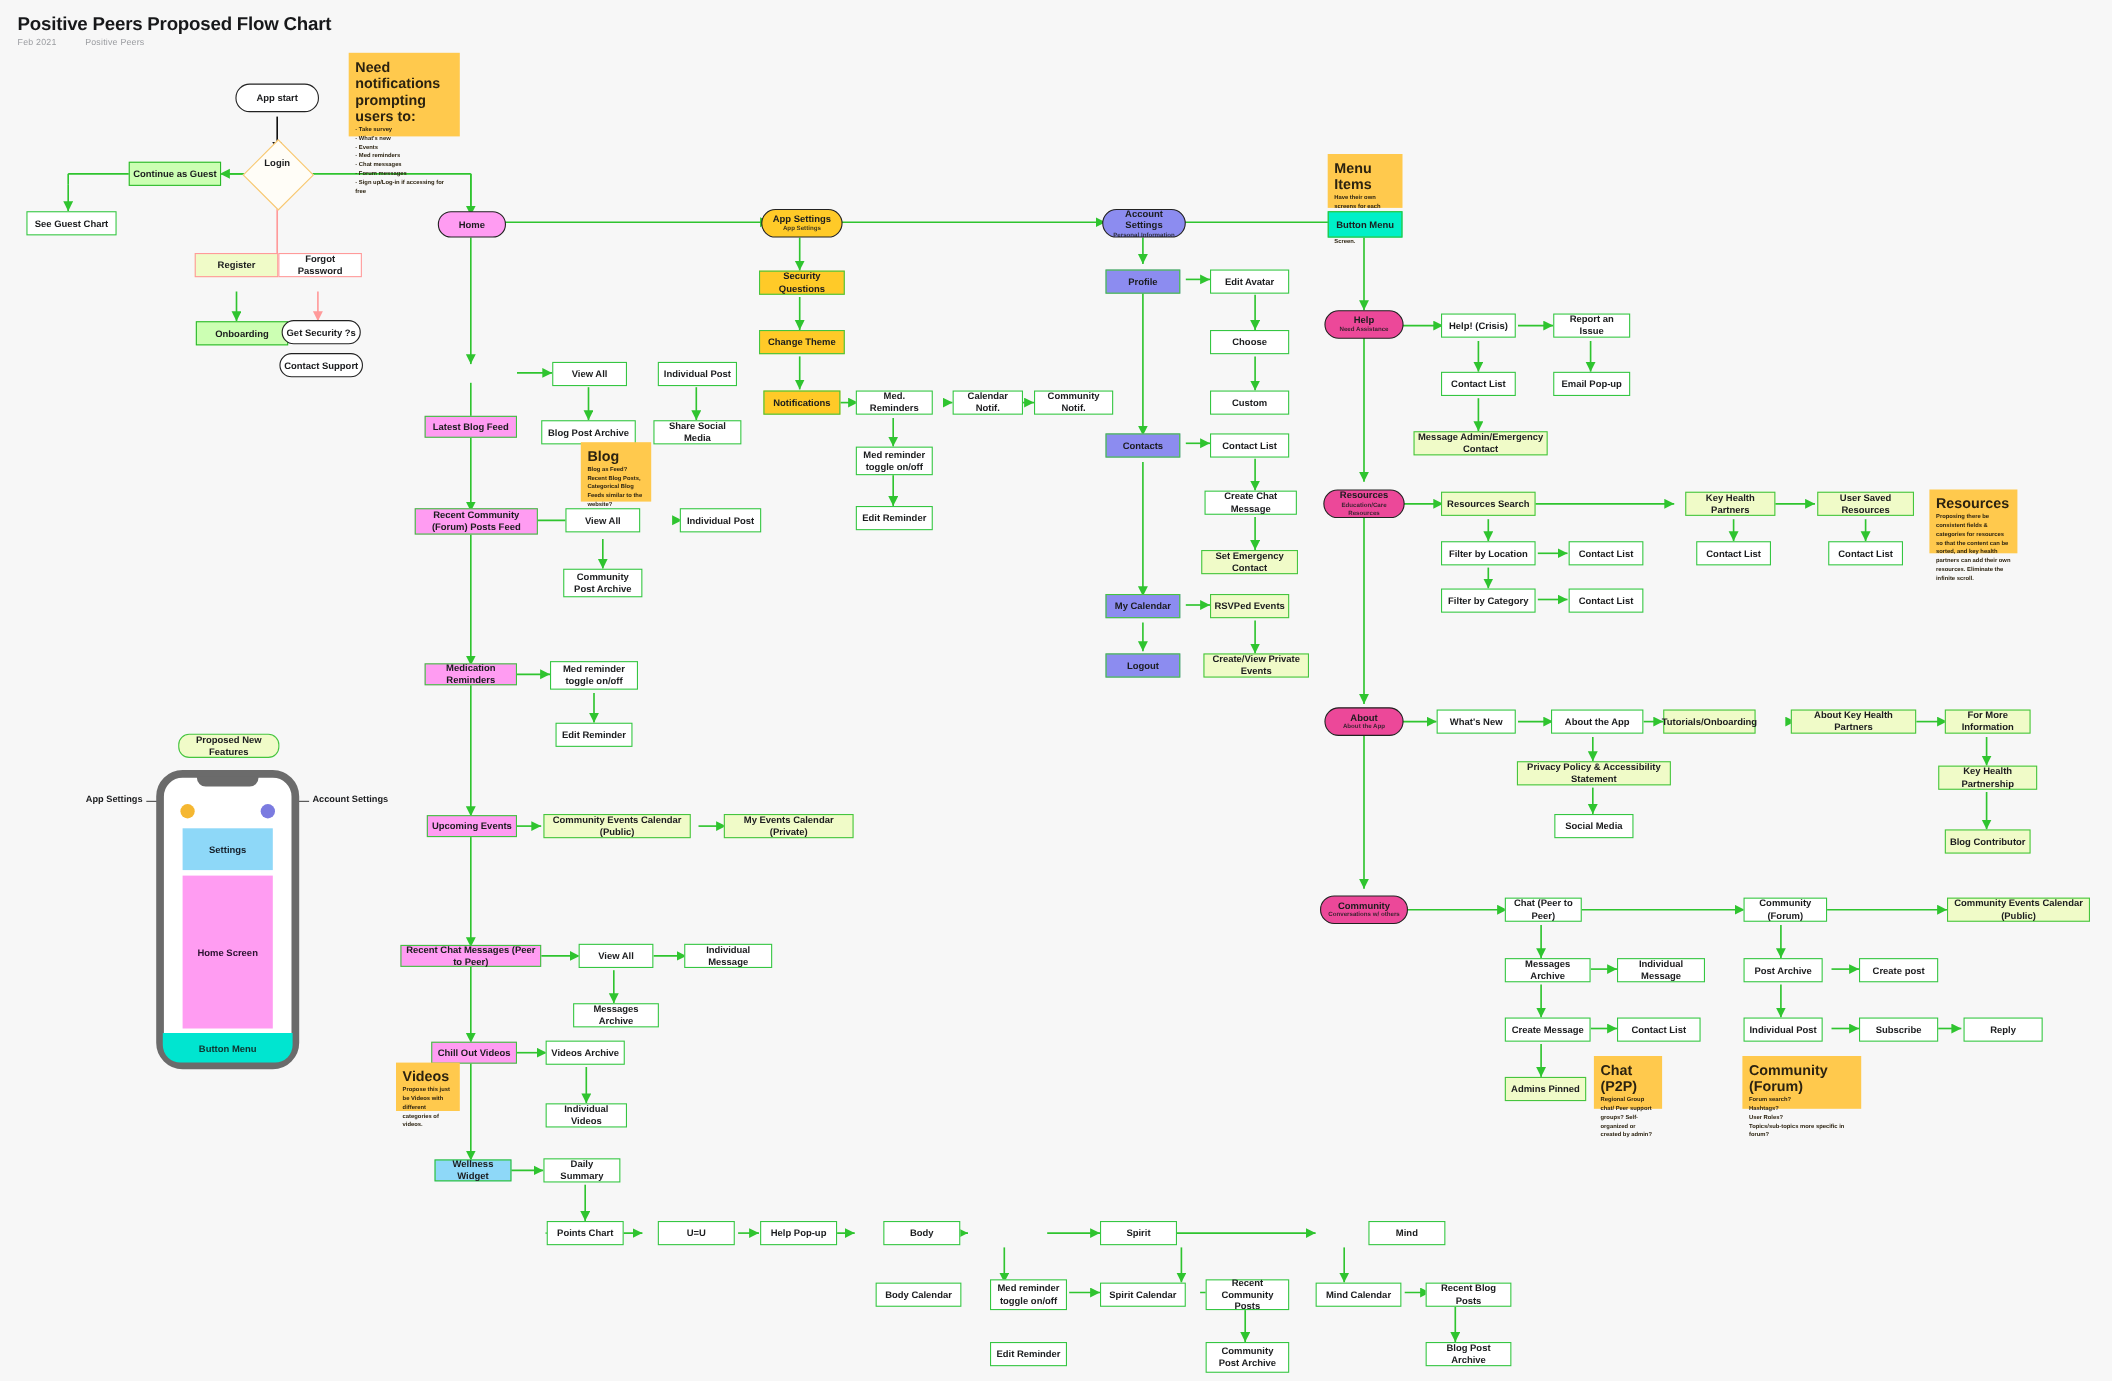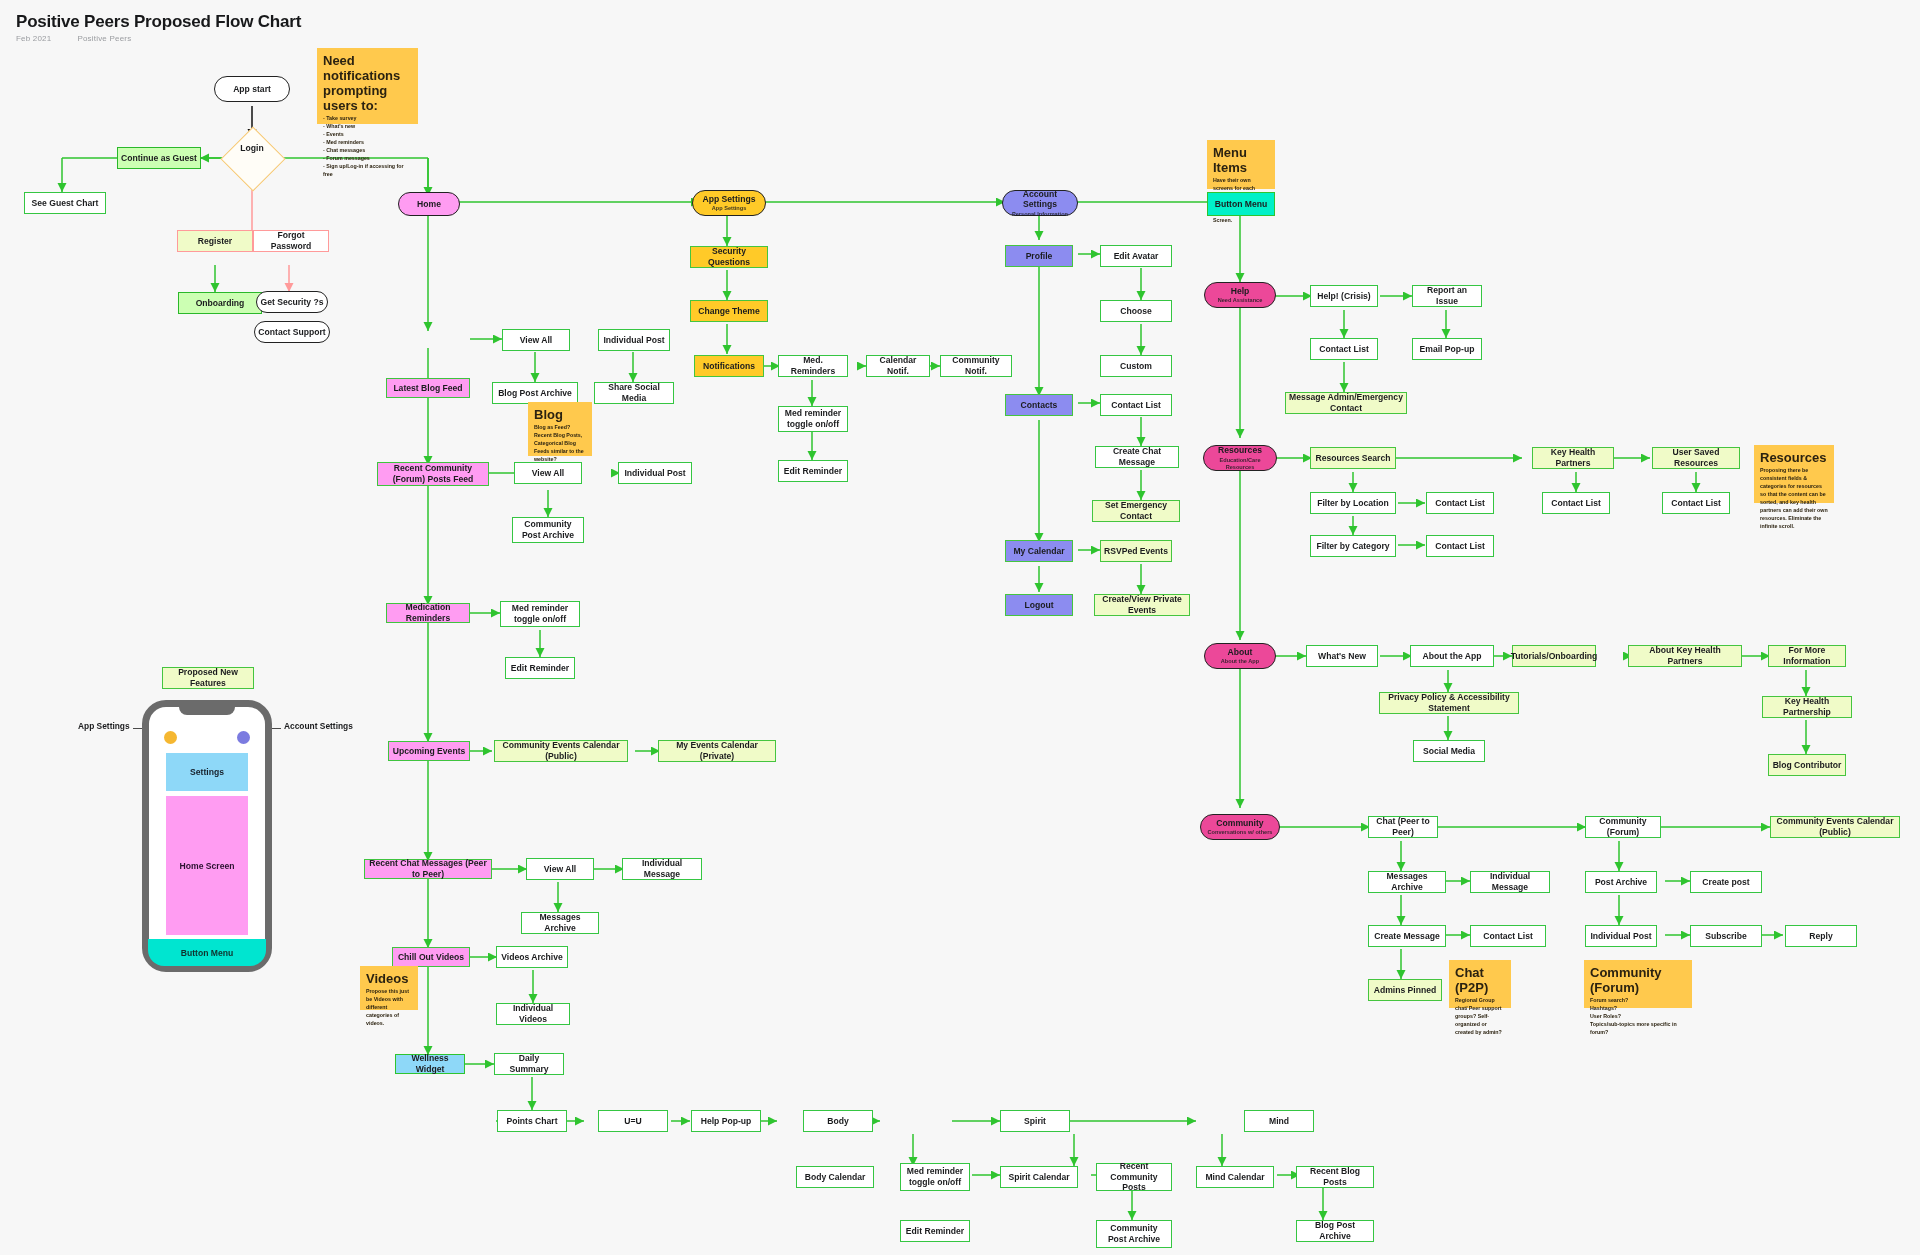--- a/index.html
+++ b/index.html
@@ -634,21 +634,21 @@
   <div class="note" style="left:1584px;top:960px;width:108px;height:48px;">
     <div class="nt">Community (Forum)</div>
     <ul>
       <li>Forum search?</li>
       <li>Hashtags?</li>
       <li>User Roles?</li>
       <li>Topics/sub-topics more specific in forum?</li>
     </ul>
   </div>
 
-  <div class="node lime" style="left:162px;top:667px;width:92px;height:22px;">
+  <div class="node lime" style="left:162px;top:667px;width:92px;height:22px;border-radius:10px;">
     <span>Proposed New Features</span>
     </div>
 
   <div class="phlabel" style="left:78px;top:721px;">App Settings</div>
   <div class="phline" style="left:133px;top:728px;width:28px;"></div>
   <div class="phlabel" style="left:284px;top:721px;">Account Settings</div>
   <div class="phline" style="left:253px;top:728px;width:28px;"></div>
 
   <div class="phone">
     <div class="notch"></div>

